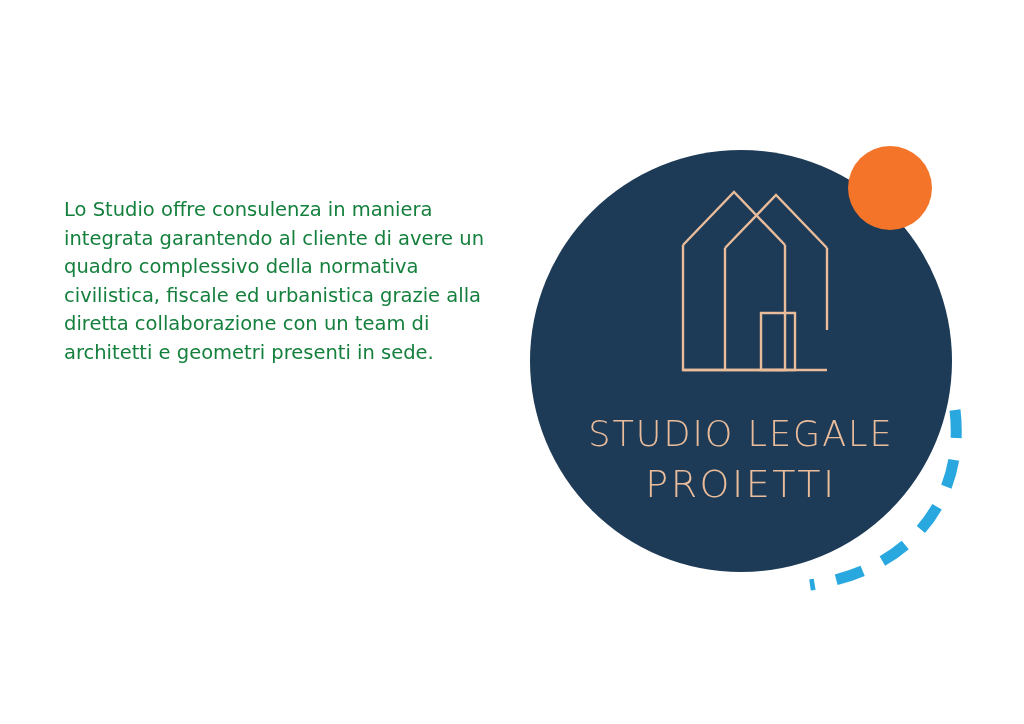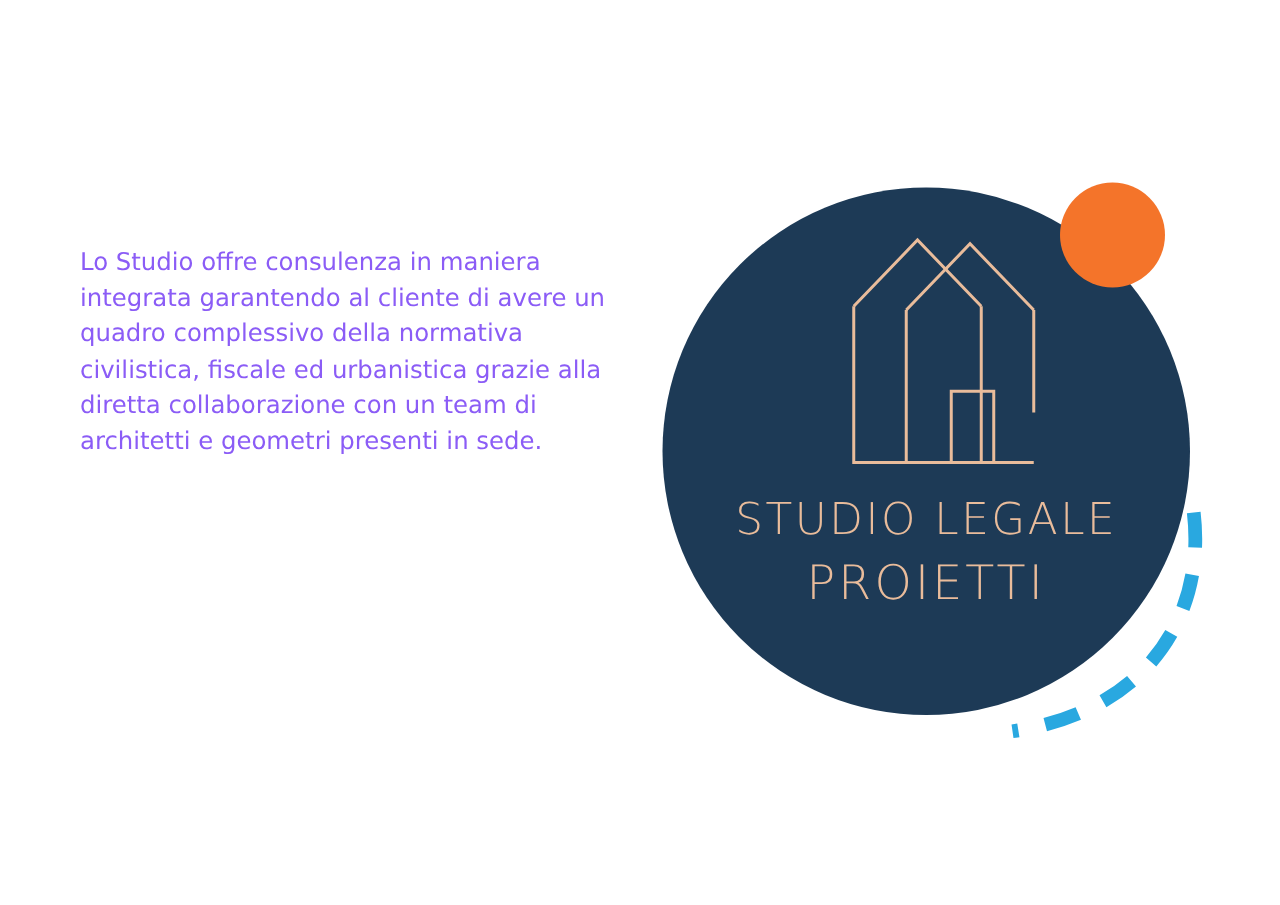--- a/index.html
+++ b/index.html
@@ -19,21 +19,21 @@
   #text-column {
     position: absolute;
     left: 64px;
     top: 196px;
     width: 430px;
   }
   .paragraph {
     font-family: "DejaVu Sans", sans-serif;
     font-size: 19.5px;
     line-height: 28.5px;
-    color: #8b5cf6;
+    color: #15803d;
     margin: 0;
   }
   .paragraph.justified {
     text-align: justify;
   }
   .paragraph + .paragraph {
     margin-top: 29px;
   }
 
   
@@ -65,21 +65,21 @@
   #house-mark {
     position: absolute;
     left: 145px;
     top: 40px;
     width: 180px;
     height: 235px;
   }
   #logo-text {
     position: absolute;
     left: 10px;
-    top: 265px;
+    top: 283px;
     width: 422px;
     text-align: center;
     color: #e9bc9b;
     font-family: "DejaVu Sans", sans-serif;
     font-weight: 300;
   }
   #logo-line1 {
     display: block;
     font-size: 35px;
     letter-spacing: 2.0px;

